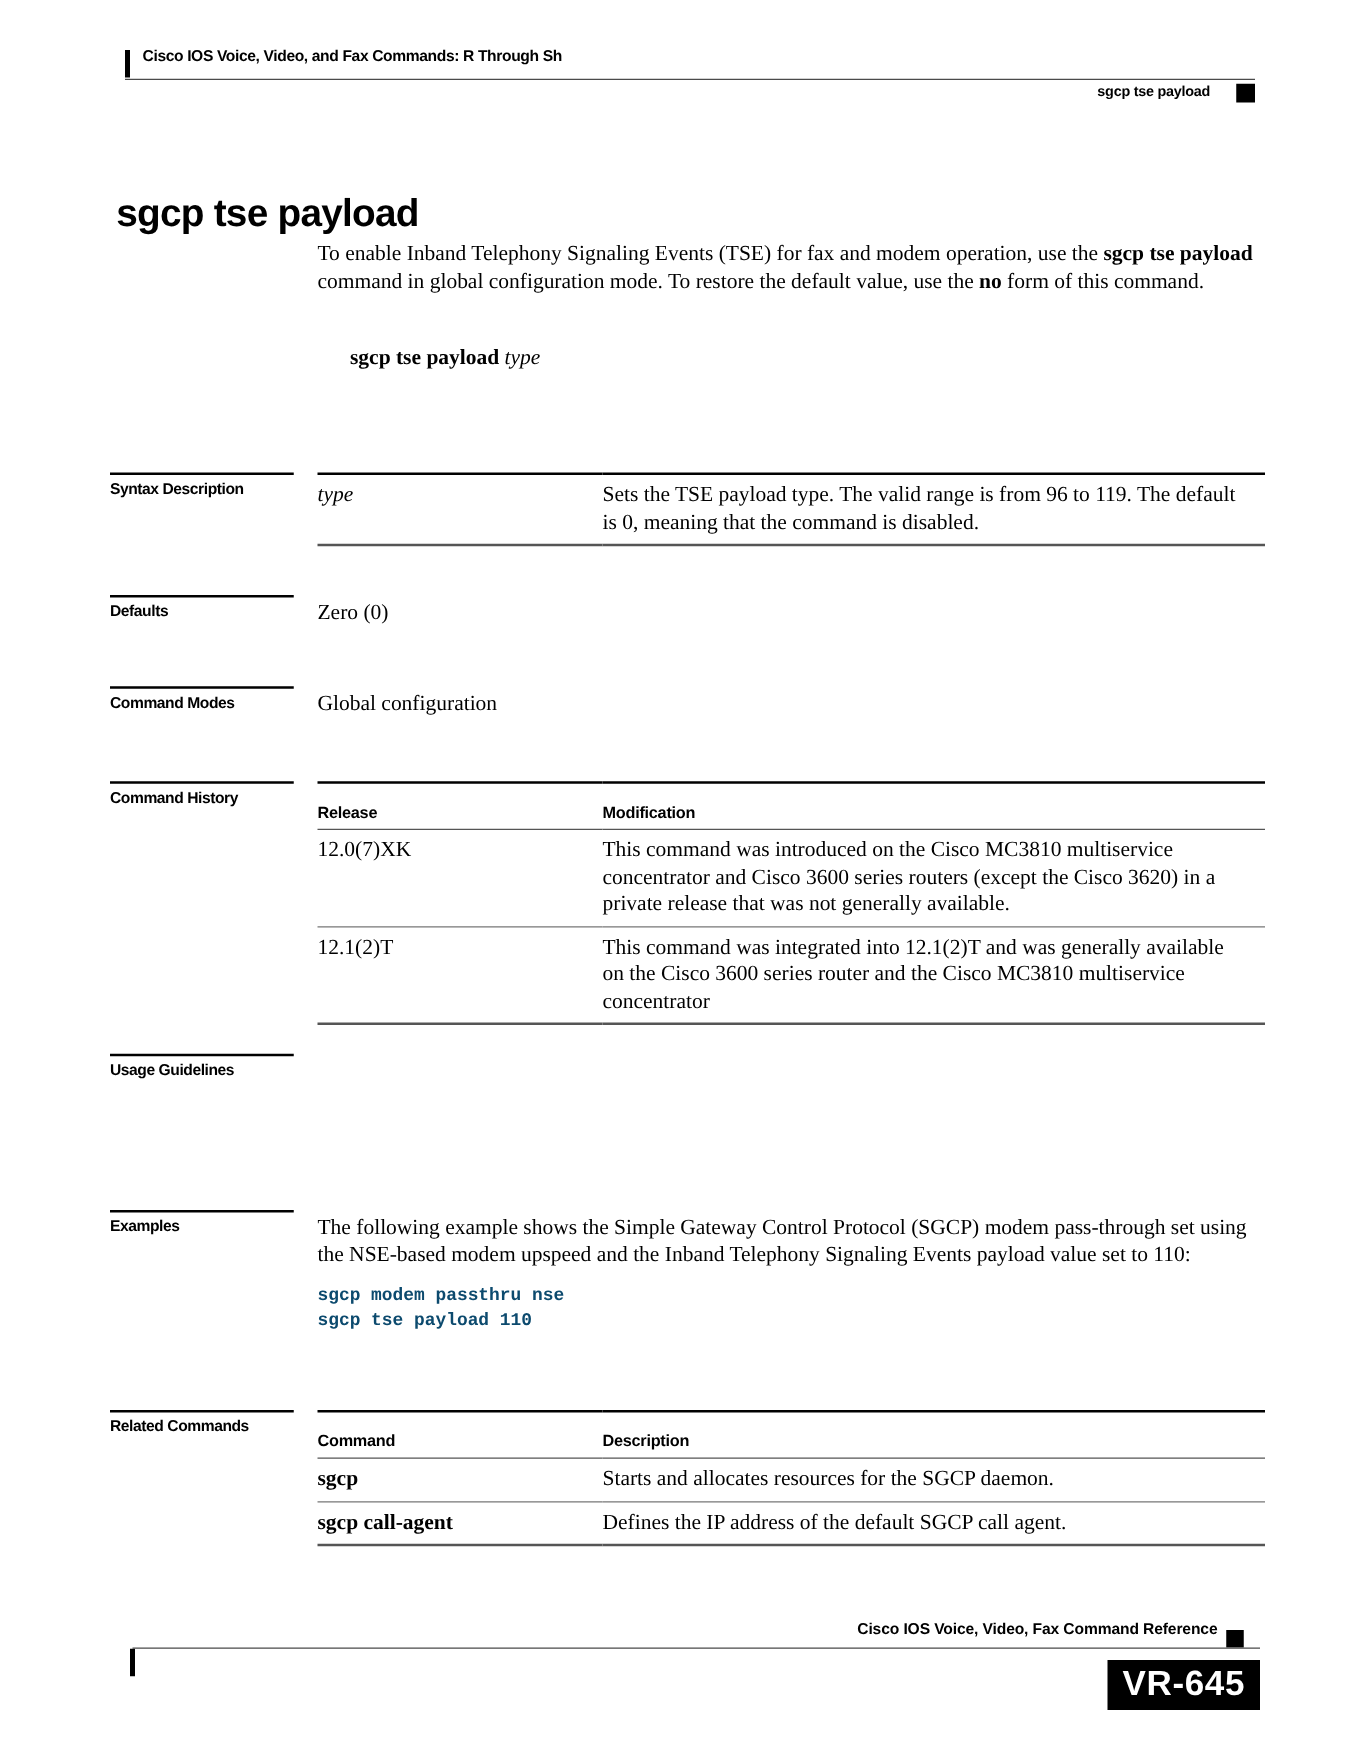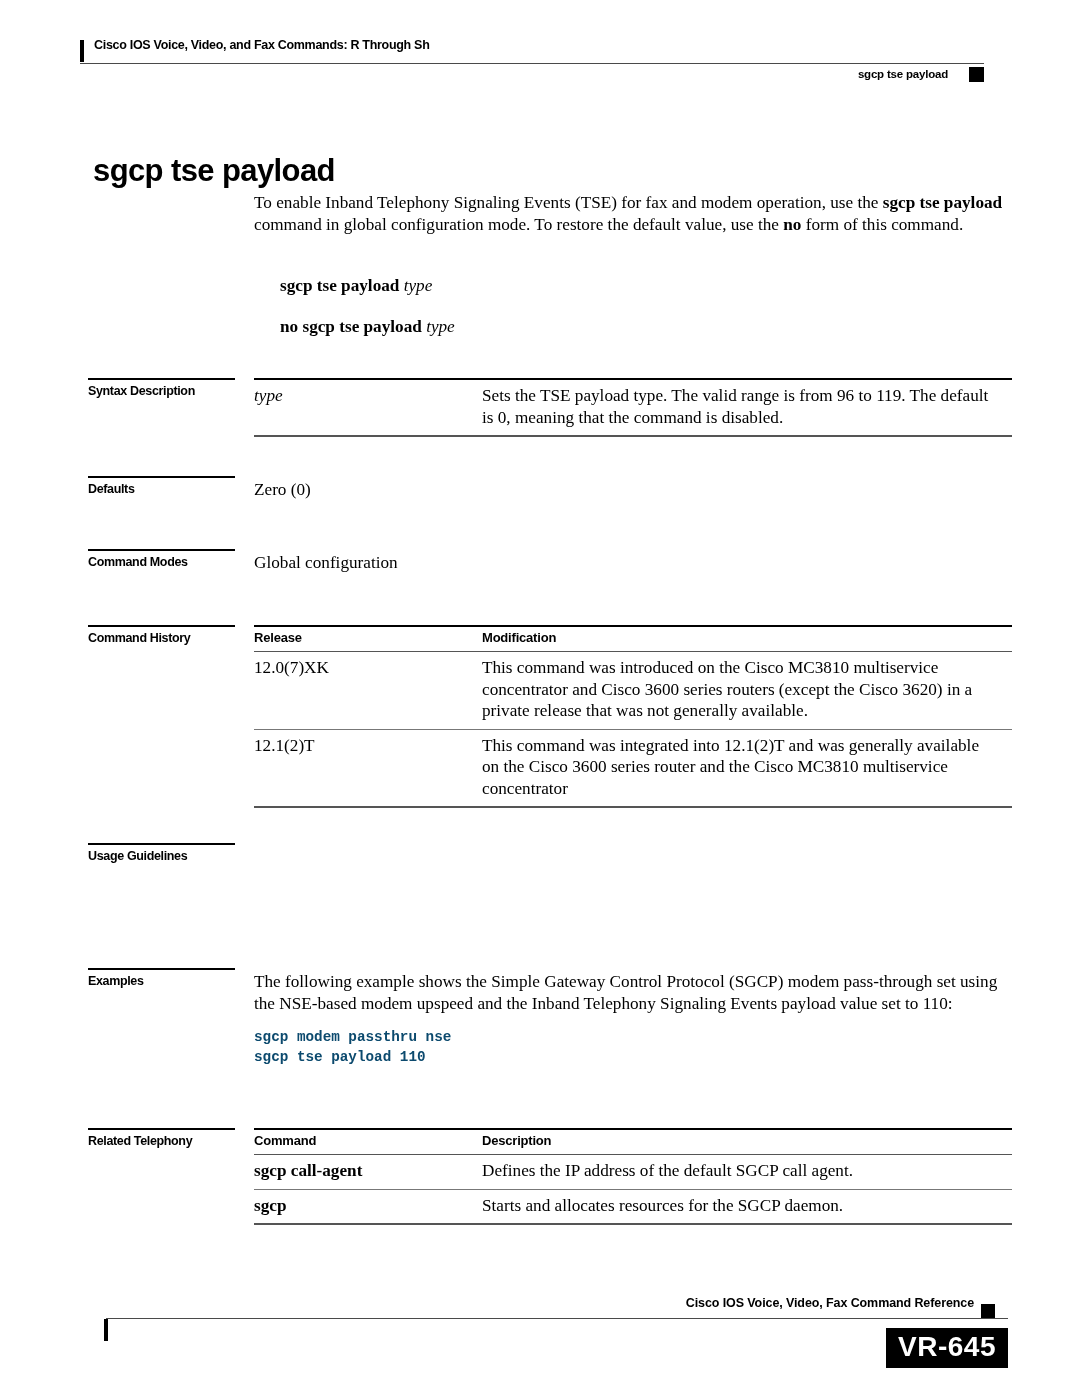--- a/index.html
+++ b/index.html
@@ -20,21 +20,21 @@
   .page {
     position: absolute;
     inset: 0;
     width: 1080px;
     height: 1397px;
   }
 
   
   .running-head {
     position: absolute;
-    left: 80px;
+    left: 100px;
     top: 38px;
     width: 904px;
     height: 30px;
     text-decoration: underline;
   }
   .rh-tick {
     position: absolute;
     left: 0px;
     top: 2px;
     width: 4px;
@@ -158,21 +158,21 @@
     border-collapse: collapse;
     font-family: "Liberation Serif", serif;
     font-size: 17.2px;
   }
   table.doc-table th {
     text-align: left;
     font-family: "Liberation Sans", sans-serif;
     font-weight: bold;
     font-size: 13px;
     letter-spacing: -0.2px;
-    padding: 3px 0 6px 0;
+    padding: 15px 0 6px 0;
     border-top: 2px solid #000;
     border-bottom: 1px solid #555;
     vertical-align: top;
   }
   table.doc-table td {
     padding: 5px 14px 7px 0;
     vertical-align: top;
     line-height: 21.5px;
     border-bottom: 1px solid #777;
   }
@@ -267,21 +267,20 @@
 
   <div class="block" style="top:192px;">
     <div class="body-col">
       <p><span>To enable Inband Telephony Signaling Events (TSE) for fax and modem operation, use the </span><b>sgcp tse payload</b><span> command in global configuration mode. To restore the default value, use the </span><b>no</b><span> form of this command.</span></p>
     </div>
   </div>
 
   <div class="block" style="top:275px;">
     <div class="body-col">
       <div class="syntax-line"><b>sgcp tse payload</b> <i>type</i></div>
-      <div class="syntax-line" style="margin-top:19px;"><b>no sgcp tse payload</b> <i>type</i></div>
     </div>
   </div>
 
   <div class="block" style="top:378px;">
     <div class="label-rule"></div>
     <div class="sec-label">Syntax Description</div>
     <table class="doc-table plain-table">
       <tbody>
           <tr>
         <td class="col-a"><i>type</i></td>
@@ -336,34 +335,34 @@
     <div class="sec-label">Examples</div>
     <div class="body-col" style="top:3px;">
       <p style="margin-bottom:14px;">The following example shows the Simple Gateway Control Protocol (SGCP) modem pass-through set using the NSE-based modem upspeed and the Inband Telephony Signaling Events payload value set to 110:</p>
       <div class="code">sgcp modem passthru nse
 sgcp tse payload 110</div>
     </div>
   </div>
 
   <div class="block" style="top:1128px;">
     <div class="label-rule"></div>
-    <div class="sec-label">Related Telephony</div>
+    <div class="sec-label">Related Commands</div>
     <table class="doc-table">
       <tbody>
           <tr>
         <th class="col-a">Command</th>
         <th class="col-b">Description</th>
       </tr>
       <tr>
+        <td class="col-a"><b>sgcp</b></td>
+        <td class="col-b">Starts and allocates resources for the SGCP daemon.</td>
+      </tr>
+      <tr>
         <td class="col-a"><b>sgcp call-agent</b></td>
         <td class="col-b">Defines the IP address of the default SGCP call agent.</td>
-      </tr>
-      <tr>
-        <td class="col-a"><b>sgcp</b></td>
-        <td class="col-b">Starts and allocates resources for the SGCP daemon.</td>
       </tr>
     </tbody>
       </table>
   </div>
 
   <div class="footer">
     <div class="ft-text">Cisco IOS Voice, Video, Fax Command Reference</div>
     <div class="ft-square"></div>
     <div class="ft-tick"></div>
     <div class="ft-rule"></div>

